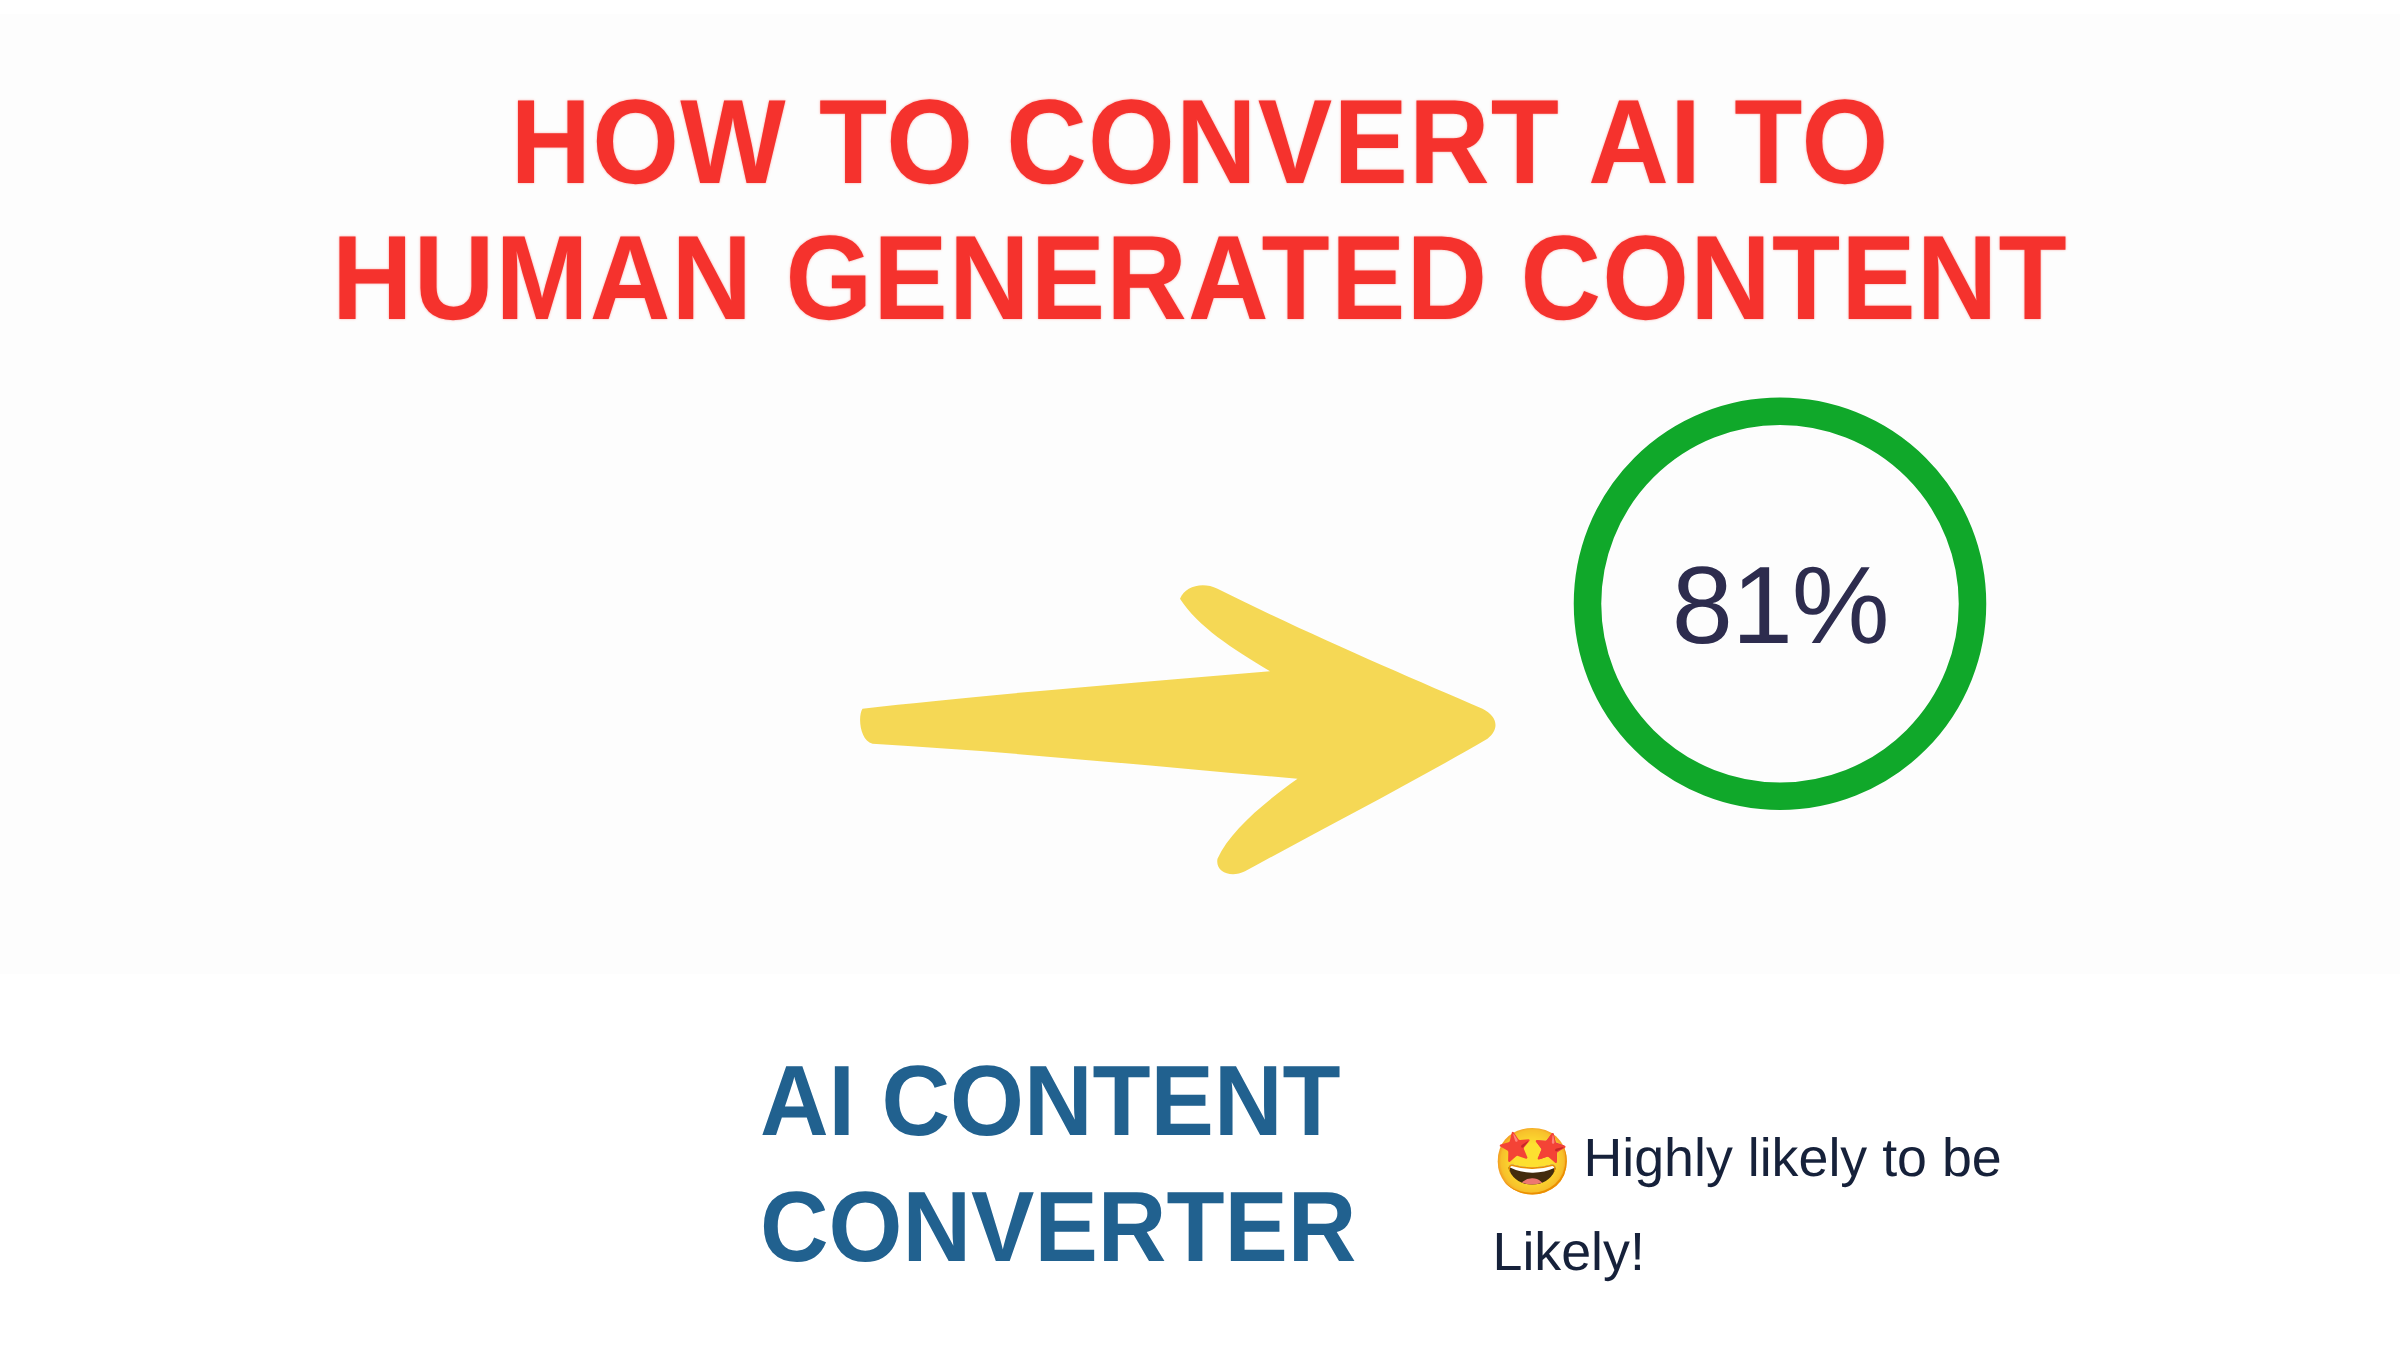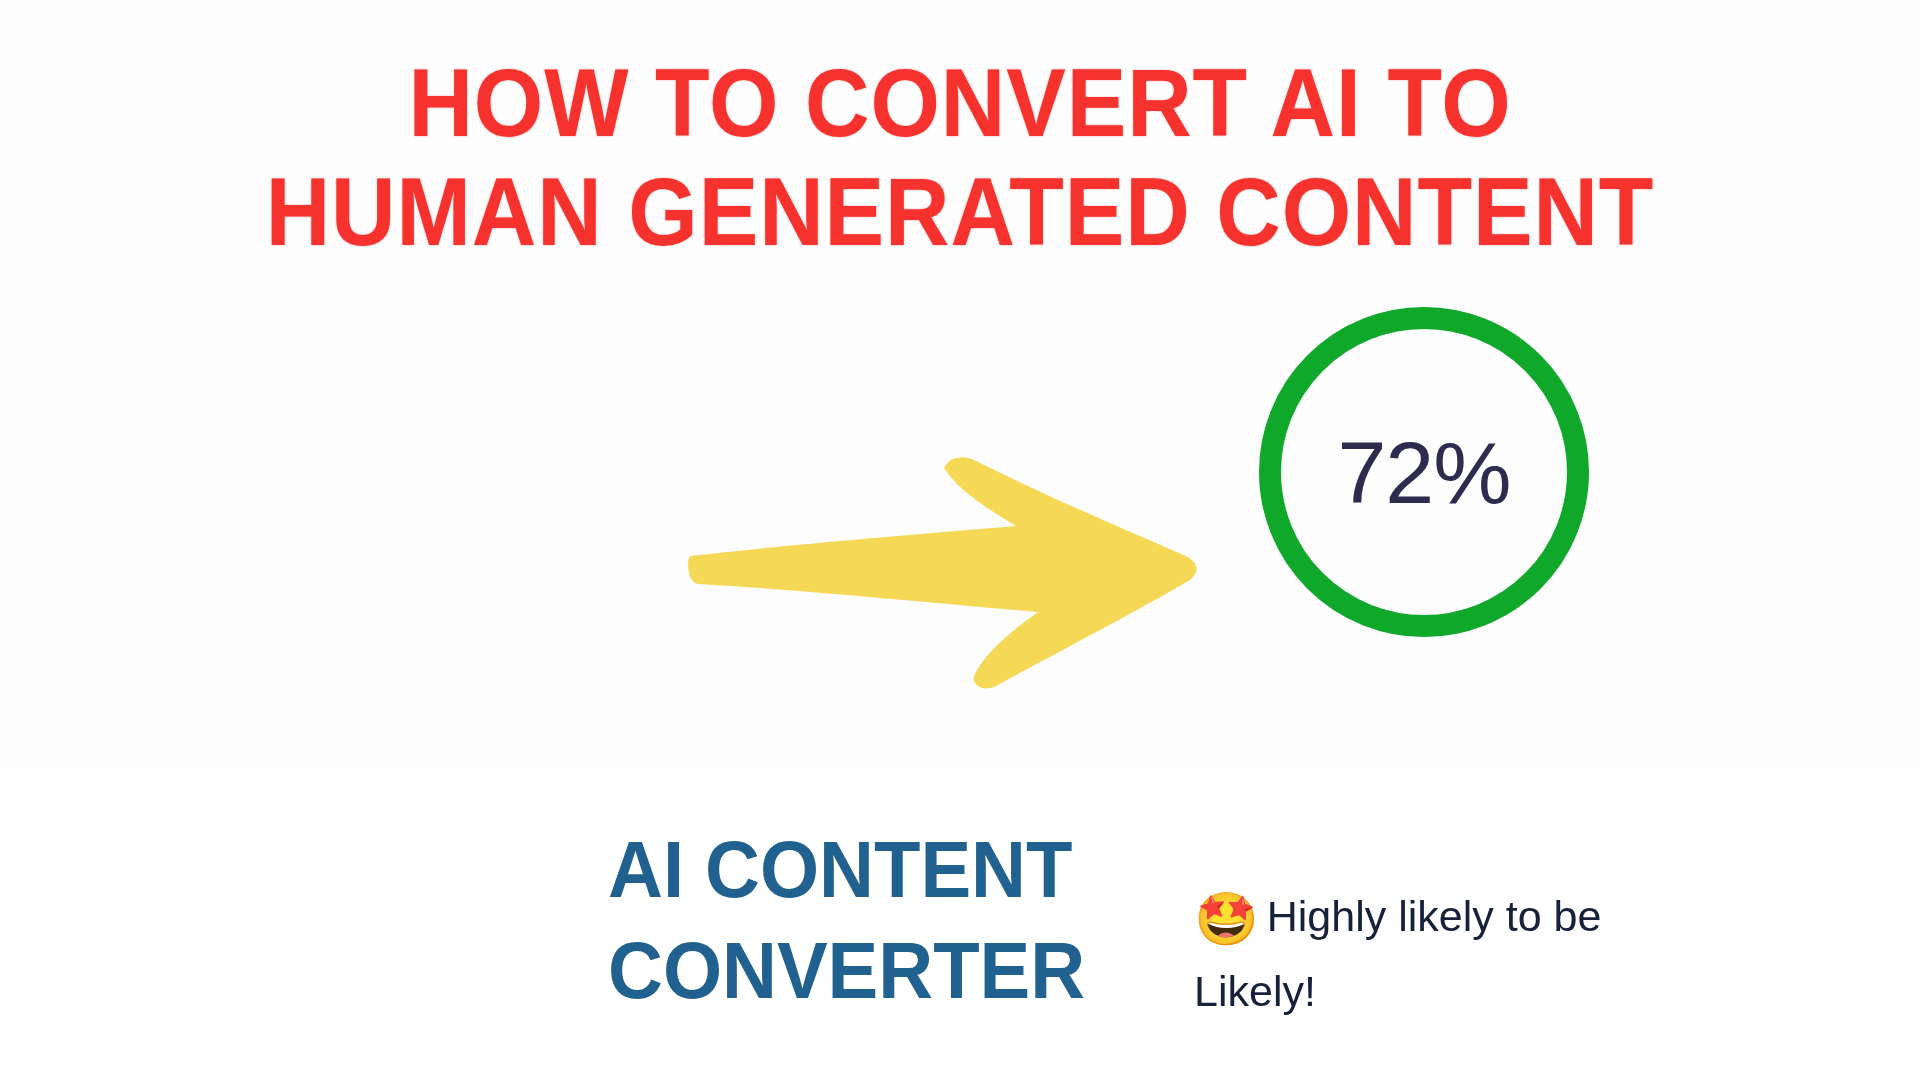--- a/index.html
+++ b/index.html
@@ -10,21 +10,21 @@
   }
   body {
     width: 1920px;
     height: 1080px;
     overflow: hidden;
     font-family: "Liberation Sans", sans-serif;
     position: relative;
   }
   .canvas {
     position: absolute;
-    left: 0; top: 0;
+    left: 0; top: 11px;
     width: 1920px;
     height: 768px;
     background: #fdfdfd;
   }
 
   
   .headline {
     position: absolute;
     left: 0;
     top: 48px;
@@ -145,21 +145,21 @@
                C 298 216, 324 194, 352 174
                C 236 164, 118 152, 12 146
                C 2 144, 0 124, 4 118 Z" fill="#f5d855"></path>
     </svg>
   </div>
 
   <div class="gauge" id="gauge-right">
     <svg width="344" height="344" viewBox="0 0 344 344" aria-hidden="true">
       <circle cx="172" cy="172" r="154" fill="none" stroke="#10a82a" stroke-width="22" stroke-dasharray="967.6 0.0"></circle>
     </svg>
-    <div class="gauge-value" style="color: rgb(45, 44, 78);">72%</div>
+    <div class="gauge-value" style="color: rgb(45, 44, 78);">81%</div>
   </div>
 
 
   <div id="brand" style="color: rgb(33, 97, 143);">
     <span class="bl">AI CONTENT</span>
     <span class="bl">CONVERTER</span>
   </div>
 
   <div class="caption" id="caption-right">
     <span class="emoji">🤩</span><span>Highly likely to be</span>

